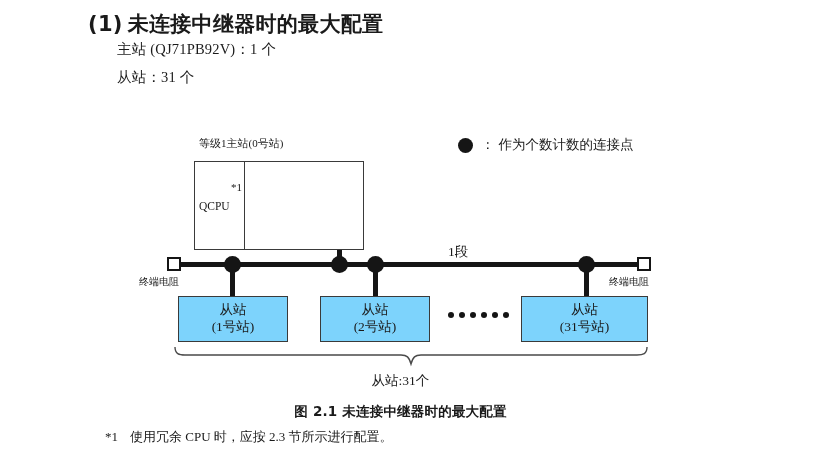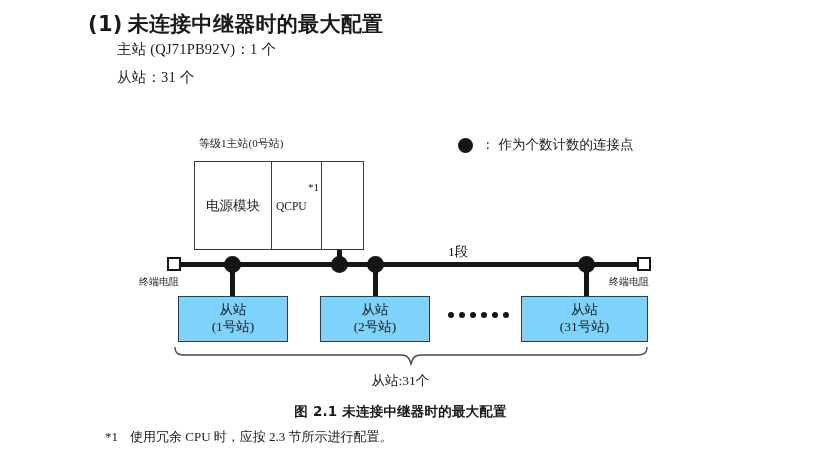--- a/index.html
+++ b/index.html
@@ -229,23 +229,20 @@
 
 <div class="abs" id="legend">
   <span id="legend-dot"></span>
   <span id="legend-colon">：</span>
   <span>作为个数计数的连接点</span>
 </div>
 
 <div class="abs" id="master-label">等级1主站(0号站)</div>
 
 <div class="abs" id="master-rack">
-  <div class="rack-cell" id="rack-power">
-    <span>电源模块</span>
-  </div>
   <div class="rack-cell" id="rack-qcpu">
     <span>QCPU</span>
     <span id="rack-qcpu-note">*1</span>
   </div>
 </div>
 
 <div class="abs" id="bus-line"></div>
 <div class="abs term-box" id="term-left"></div>
 <div class="abs term-box" id="term-right"></div>
 <div class="abs term-label" id="term-label-left">终端电阻</div>

